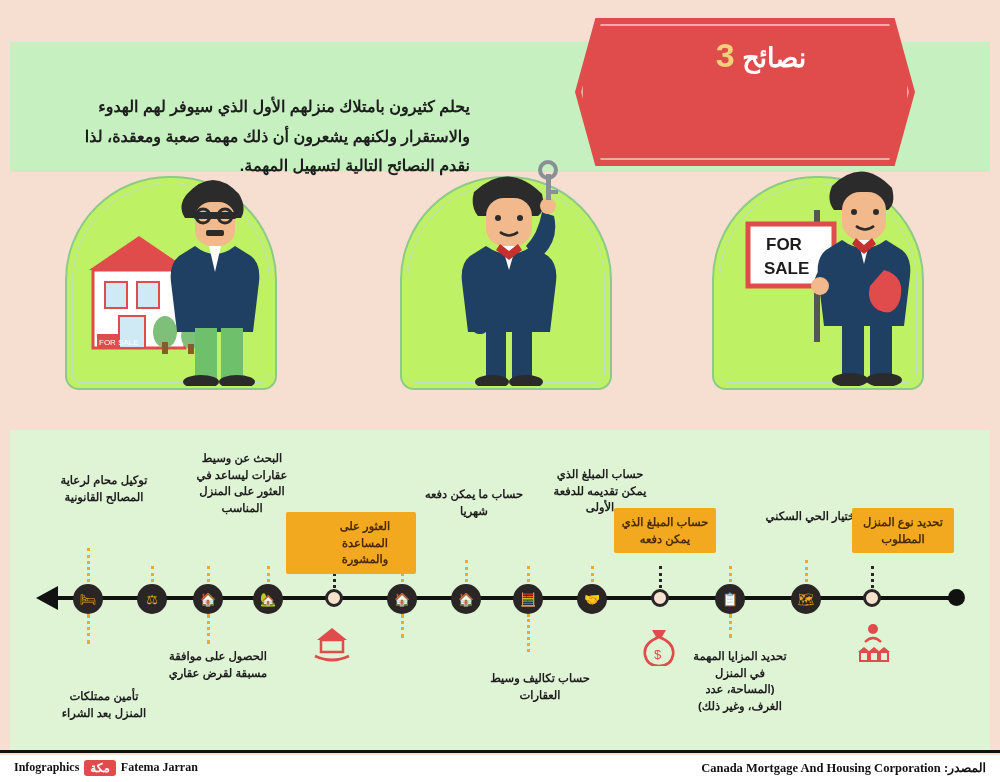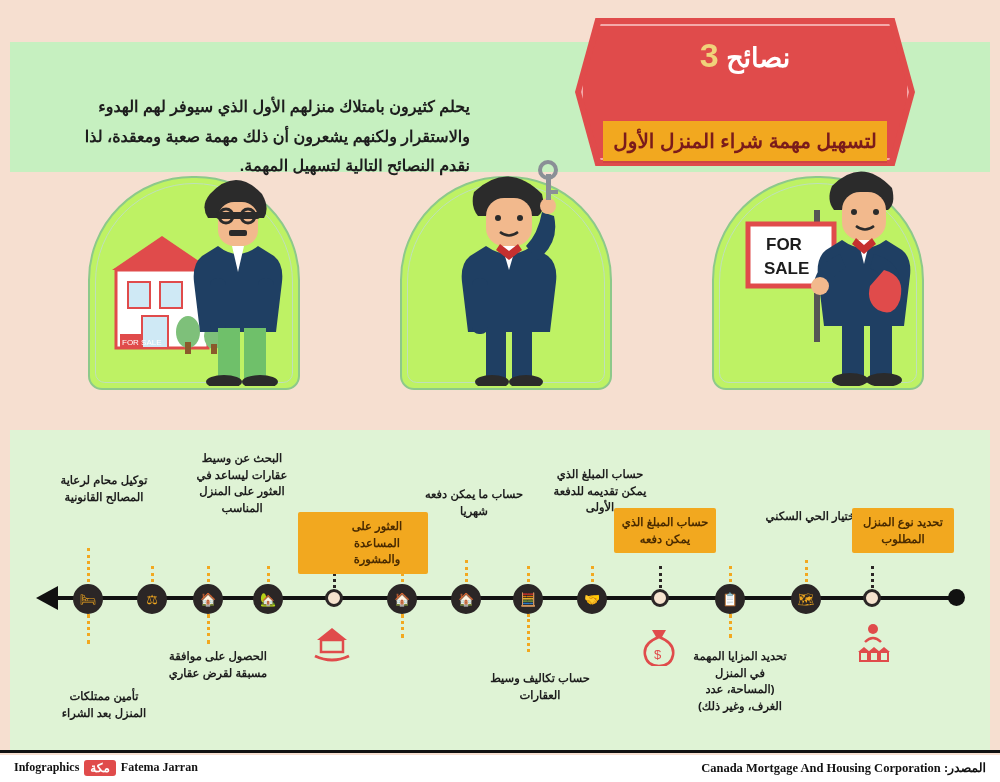--- a/index.html
+++ b/index.html
@@ -41,42 +41,42 @@
     background:#e04b4b;
     clip-path:polygon(6% 0,94% 0,100% 50%,94% 100%,6% 100%,0 50%);
   }
   .hexshape.inner{
     left:6px;top:6px;width:328px;height:136px;
     background:#e04b4b;
     border:2px solid #f4a9a9;
     box-sizing:border-box;
   }
   .hex-title{
-    position:absolute;left:0;top:18px;width:340px;
+    position:absolute;left:16px;top:18px;width:340px;
     text-align:center;color:#ffffff;
     font-size:27px;font-weight:bold;direction:rtl;
   }
   .hex-title .num{
     color:#f0d27a;font-size:34px;
   }
   .hex-sub{
     position:absolute;left:28px;top:103px;width:284px;height:40px;
     background:#f2a81f;
     display:flex;align-items:center;justify-content:center;
     color:#7a1b1b;font-size:20px;font-weight:bold;direction:rtl;
     box-shadow:0 2px 0 rgba(0,0,0,0.08);
   }
   
   .arch{
     position:absolute;top:176px;width:208px;height:210px;
     background:#bef264;
     border:2px solid #8dc98a;
     border-radius:104px 104px 14px 14px;
   }
-  .arch.a1{left:88px;}
+  .arch.a1{left:65px;}
   .arch.a2{left:400px;}
   .arch.a3{left:712px;}
   .arch-inner{
     position:absolute;left:5px;top:5px;right:5px;bottom:5px;
     border:1px solid #bfe0bb;border-radius:100px 100px 10px 10px;
   }
   
   .person{position:absolute;}
   
   .timeline-line{
@@ -144,21 +144,20 @@
 
   <div class="intro-text">يحلم كثيرون بامتلاك منزلهم الأول الذي سيوفر لهم الهدوء والاستقرار ولكنهم يشعرون أن ذلك مهمة صعبة ومعقدة، لذا نقدم النصائح التالية لتسهيل المهمة.</div>
 
   <div class="hex">
     <div class="hexshape"></div>
     <div class="hexshape inner"></div>
     <div class="hex-title">
       <span>نصائح</span>
       <span class="num">3</span>
     </div>
-    <div class="hex-sub">لتسهيل مهمة شراء المنزل الأول</div>
   </div>
 
   <div class="arch a1">
     <div class="arch-inner"></div>
     <svg class="person" style="left:8px;top:-28px;" width="196" height="236" viewBox="0 0 196 236">
 
       <g>
         <rect x="18" y="120" width="92" height="78" fill="#ffffff" stroke="#e04b4b" stroke-width="3"></rect>
         <polygon points="14,120 64,86 114,120" fill="#e04b4b"></polygon>
         <rect x="30" y="132" width="22" height="26" fill="#cfe9f5" stroke="#e04b4b" stroke-width="2"></rect>
@@ -301,21 +300,21 @@
   <div class="dotted" style="left:871px;top:566px;height:22px;border-left-color:#2b2626;"></div>
 
   <div class="dotted" style="left:87px;top:614px;height:30px;"></div>
   <div class="dotted" style="left:207px;top:614px;height:30px;"></div>
   <div class="dotted" style="left:401px;top:614px;height:24px;"></div>
   <div class="dotted" style="left:527px;top:614px;height:38px;"></div>
   <div class="dotted" style="left:729px;top:614px;height:24px;"></div>
 
   <div class="cap" style="left:54px;top:472px;">توكيل محام لرعاية المصالح القانونية</div>
   <div class="cap" style="left:192px;top:450px;">البحث عن وسيط عقارات ليساعد في العثور على المنزل المناسب</div>
-  <div class="cap box" style="left:298px;top:512px;padding-left:32px;">العثور على المساعدة والمشورة</div>
+  <div class="cap box" style="left:286px;top:512px;padding-left:32px;">العثور على المساعدة والمشورة</div>
   <div class="cap" style="left:424px;top:486px;">حساب ما يمكن دفعه شهريا</div>
   <div class="cap" style="left:550px;top:466px;">حساب المبلغ الذي يمكن تقديمه للدفعة الأولى</div>
   <div class="cap box" style="left:614px;top:508px;">حساب المبلغ الذي يمكن دفعه</div>
   <div class="cap" style="left:762px;top:508px;">اختيار الحي السكني</div>
   <div class="cap box" style="left:852px;top:508px;">تحديد نوع المنزل المطلوب</div>
 
   <div class="cap" style="left:54px;top:688px;">تأمين ممتلكات المنزل بعد الشراء</div>
   <div class="cap" style="left:168px;top:648px;">الحصول على موافقة مسبقة لقرض عقاري</div>
   <div class="cap" style="left:490px;top:670px;">حساب تكاليف وسيط العقارات</div>
   <div class="cap" style="left:690px;top:648px;">تحديد المزايا المهمة في المنزل (المساحة، عدد الغرف، وغير ذلك)</div>

